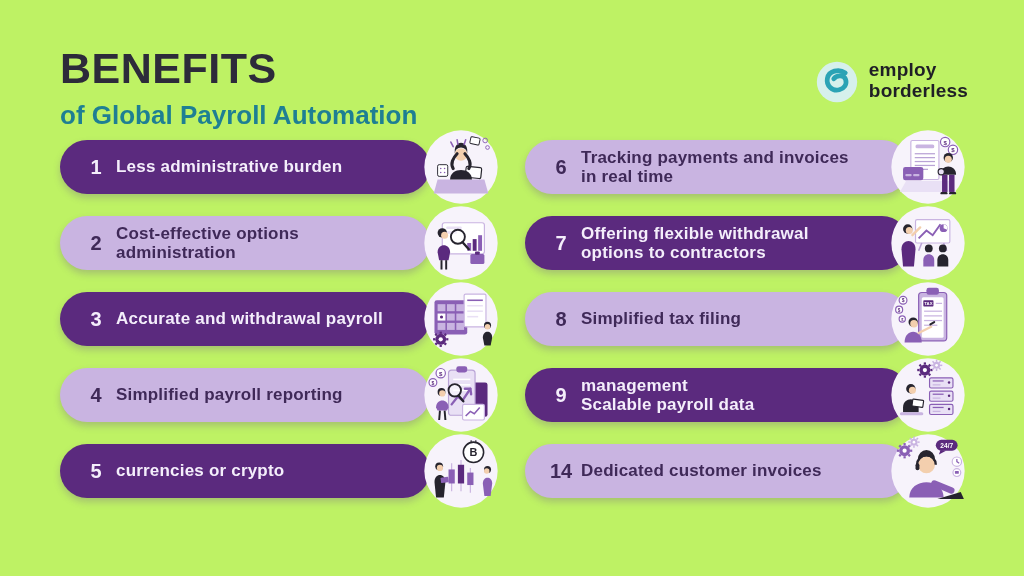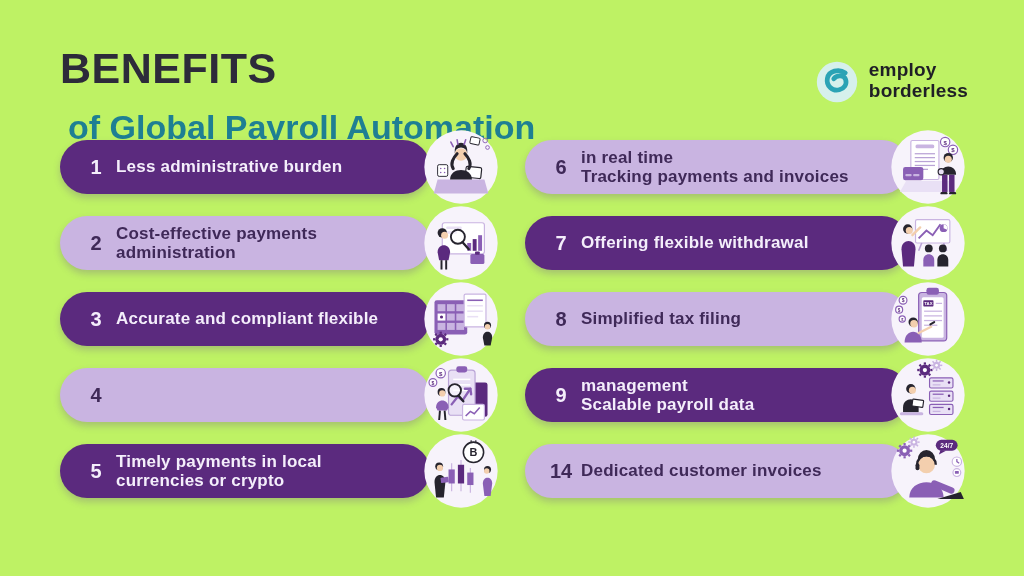--- a/index.html
+++ b/index.html
@@ -1,21 +1,21 @@
 <!DOCTYPE html>
 <html style="--pill-dark: #5b2a7e; --pill-light: #c9b4e1; --text-on-dark: #f4eefb; --text-on-light: #3f2958; --title-color: #2d2b3a; --subtitle-color: #1e7f93; --logo-teal: #2aa3b5; --logo-circle: #d6f0ec;"><head>
 <meta charset="utf-8">
 <style>
   html,body{margin:0;padding:0;background:#ffffff;}
   .canvas{position:relative;width:1024px;height:576px;background:#bef264;overflow:hidden;
           font-family:"Liberation Sans",sans-serif;}
   
   .page-title{position:absolute;left:60px;top:44px;margin:0;font-size:43px;font-weight:700;
               letter-spacing:.5px;color:var(--title-color);}
-  .page-subtitle{position:absolute;left:60px;top:100px;margin:8px;font-size:34px;font-weight:600;
+  .page-subtitle{position:absolute;left:60px;top:100px;margin:0;font-size:26px;font-weight:600;
                  color:var(--subtitle-color);}
   .logo{position:absolute;right:56px;top:60px;display:flex;align-items:flex-start;gap:10px;}
   .logo-text{display:flex;flex-direction:column;font-weight:700;font-size:19px;line-height:1.08;
              color:#1f1f26;letter-spacing:.2px;}
   
   .col{position:absolute;top:140px;display:flex;flex-direction:column;gap:22px;}
   .col-left{left:60px;}
   .col-right{left:525px;}
   .pill{position:relative;height:54px;border-radius:27px;display:flex;align-items:center;
         box-shadow:0 4px 7px rgba(105,75,140,.28);}
@@ -76,21 +76,21 @@
 <path d="M40 24 L37 18 M46 21 L45 15 M54 21 L56 15" stroke="#8a5fb5" stroke-width="2" stroke-linecap="round"></path>
 <rect x="62" y="12" width="12" height="9" rx="1.5" fill="#fff" stroke="#26242e" stroke-width="1.2" transform="rotate(12 68 16)"></rect>
 <circle cx="81" cy="16" r="3" fill="none" stroke="#8a5fb5" stroke-width="1.2"></circle>
 <circle cx="84" cy="25" r="2.4" fill="none" stroke="#8a5fb5" stroke-width="1.2"></circle>
           </svg>
         </span>
       </div>
       <div class="pill light">
         <span class="num">2</span>
         <span class="label">
-          <span class="line">Cost-effective payments</span>
+          <span class="line">Cost-effective options</span>
           <span class="line">administration</span>
         </span>
         <span class="illu">
           <svg viewBox="0 0 100 100" width="78" height="78" font-family="'Liberation Sans',sans-serif" aria-hidden="true">
             <circle cx="50" cy="50" r="47" fill="#f7f3fb"></circle>
 <rect x="26" y="24" width="54" height="40" rx="3" fill="#fff" stroke="#c9b4e1" stroke-width="1.5"></rect>
 <rect x="31" y="29" width="20" height="3" rx="1.5" fill="#e9e0f5"></rect>
 <rect x="31" y="35" width="14" height="3" rx="1.5" fill="#e9e0f5"></rect>
 <rect x="58" y="50" width="5" height="10" fill="#8a5fb5"></rect>
 <rect x="65" y="45" width="5" height="15" fill="#5b2a7e"></rect>
@@ -103,21 +103,21 @@
 <line x1="25" y1="72" x2="25" y2="84" stroke="#26242e" stroke-width="2.5"></line>
 <line x1="31" y1="72" x2="31" y2="84" stroke="#26242e" stroke-width="2.5"></line>
 <rect x="62" y="64" width="18" height="13" rx="2" fill="#8a5fb5"></rect>
 <rect x="68" y="61" width="6" height="4" rx="1" fill="#5b2a7e"></rect>
           </svg>
         </span>
       </div>
       <div class="pill dark">
         <span class="num">3</span>
         <span class="label">
-          <span class="line">Accurate and compliant flexible</span>
+          <span class="line">Accurate and withdrawal payroll</span>
         </span>
         <span class="illu">
           <svg viewBox="0 0 100 100" width="78" height="78" font-family="'Liberation Sans',sans-serif" aria-hidden="true">
             <circle cx="50" cy="50" r="47" fill="#f7f3fb"></circle>
 <rect x="16" y="26" width="42" height="44" rx="3" fill="#8a5fb5"></rect>
 <rect x="20" y="31" width="10" height="9" fill="#c9b4e1"></rect>
             <rect x="32" y="31" width="10" height="9" fill="#c9b4e1"></rect>
             <rect x="44" y="31" width="10" height="9" fill="#c9b4e1"></rect>
 <rect x="20" y="43" width="10" height="9" fill="#fff"></rect>
             <circle cx="25" cy="47.5" r="2" fill="#5b2a7e"></circle>
@@ -142,20 +142,23 @@
             <circle cx="24" cy="76" r="7" fill="#5b2a7e"></circle>
             <circle cx="24" cy="76" r="2.7" fill="#fff"></circle>
 <circle cx="84" cy="58" r="4.5" fill="#26242e"></circle>
 <circle cx="84" cy="60" r="3.5" fill="#f3cfae"></circle>
 <path d="M78 74 C78 64 90 64 90 74 L88 84 L80 84 Z" fill="#26242e"></path>
           </svg>
         </span>
       </div>
       <div class="pill light">
         <span class="num">4</span>
+        <span class="label">
+          <span class="line">Simplified payroll reporting</span>
+        </span>
         <span class="illu">
           <svg viewBox="0 0 100 100" width="78" height="78" font-family="'Liberation Sans',sans-serif" aria-hidden="true">
             <circle cx="50" cy="50" r="47" fill="#f7f3fb"></circle>
 <circle cx="24" cy="22" r="6" fill="#fff" stroke="#8a5fb5" stroke-width="1.5"></circle>
             <text x="24" y="25.3" text-anchor="middle" font-size="7.8" font-weight="bold" fill="#5b2a7e">$</text>
             <circle cx="14" cy="34" r="5" fill="#fff" stroke="#8a5fb5" stroke-width="1.5"></circle>
             <text x="14" y="36.8" text-anchor="middle" font-size="6.5" font-weight="bold" fill="#5b2a7e">$</text>
 <rect x="60" y="34" width="24" height="44" rx="3" fill="#5b2a7e"></rect>
 <rect x="34" y="18" width="34" height="58" rx="4" fill="#e9e0f5" stroke="#b9a3d6" stroke-width="1.5"></rect>
 <rect x="44" y="13" width="14" height="8" rx="3" fill="#8a5fb5"></rect>
@@ -172,21 +175,20 @@
 <circle cx="26" cy="48" r="4" fill="#f3cfae"></circle>
 <path d="M18 66 C18 54 34 54 34 66 L32 70 L20 70 Z" fill="#8a5fb5"></path>
 <line x1="23" y1="70" x2="22" y2="82" stroke="#26242e" stroke-width="2.5"></line>
 <line x1="29" y1="70" x2="30" y2="82" stroke="#26242e" stroke-width="2.5"></line>
           </svg>
         </span>
       </div>
       <div class="pill dark">
         <span class="num">5</span>
         <span class="label">
-          <span class="line">Timely payments in local</span>
           <span class="line">currencies or crypto</span>
         </span>
         <span class="illu">
           <svg viewBox="0 0 100 100" width="78" height="78" font-family="'Liberation Sans',sans-serif" aria-hidden="true">
             <circle cx="50" cy="50" r="47" fill="#f7f3fb"></circle>
 <line x1="38" y1="40" x2="38" y2="76" stroke="#c9b4e1" stroke-width="1.5"></line>
 <rect x="34" y="48" width="8" height="18" fill="#8a5fb5"></rect>
 <line x1="50" y1="36" x2="50" y2="76" stroke="#c9b4e1" stroke-width="1.5"></line>
 <rect x="46" y="42" width="8" height="24" fill="#5b2a7e"></rect>
 <line x1="62" y1="46" x2="62" y2="78" stroke="#c9b4e1" stroke-width="1.5"></line>
@@ -203,22 +205,22 @@
             <circle cx="83" cy="50" r="3.5" fill="#f3cfae"></circle>
 <path d="M78 66 C78 56 90 56 90 66 L88 82 L80 82 Z" fill="#8a5fb5"></path>
           </svg>
         </span>
       </div>
     </div>
   <div class="col col-right" id="col-right">
       <div class="pill light">
         <span class="num">6</span>
         <span class="label">
+          <span class="line">Tracking payments and invoices</span>
           <span class="line">in real time</span>
-          <span class="line">Tracking payments and invoices</span>
         </span>
         <span class="illu">
           <svg viewBox="0 0 100 100" width="78" height="78" font-family="'Liberation Sans',sans-serif" aria-hidden="true">
             <circle cx="50" cy="50" r="47" fill="#f7f3fb"></circle>
 <path d="M22 68 H78 L86 82 H14 Z" fill="#e9e0f5"></path>
 <rect x="28" y="16" width="36" height="50" rx="2" fill="#fff" stroke="#c9b4e1" stroke-width="1.5"></rect>
 <rect x="34" y="21" width="24" height="5" rx="2" fill="#c9b4e1"></rect>
 <line x1="33" y1="33" x2="59" y2="33" stroke="#b9a3d6" stroke-width="1.6"></line>
 <line x1="33" y1="38" x2="59" y2="38" stroke="#b9a3d6" stroke-width="1.6"></line>
 <line x1="33" y1="43" x2="59" y2="43" stroke="#b9a3d6" stroke-width="1.6"></line>
@@ -239,20 +241,21 @@
 <rect x="77" y="60" width="7" height="22" fill="#5b2a7e"></rect>
 <rect x="66" y="82" width="9" height="3" rx="1.5" fill="#26242e"></rect>
 <rect x="77" y="82" width="9" height="3" rx="1.5" fill="#26242e"></rect>
           </svg>
         </span>
       </div>
       <div class="pill dark">
         <span class="num">7</span>
         <span class="label">
           <span class="line">Offering flexible withdrawal</span>
+          <span class="line">options to contractors</span>
         </span>
         <span class="illu">
           <svg viewBox="0 0 100 100" width="78" height="78" font-family="'Liberation Sans',sans-serif" aria-hidden="true">
             <circle cx="50" cy="50" r="47" fill="#f7f3fb"></circle>
 <rect x="34" y="20" width="44" height="30" rx="2" fill="#fff" stroke="#c9b4e1" stroke-width="1.5"></rect>
 <path d="M38 44 L48 34 L56 40 L66 26" stroke="#8a5fb5" stroke-width="2.5" fill="none"></path>
 <circle cx="70" cy="31" r="5" fill="#8a5fb5"></circle>
             <path d="M70 31 L70 26 A5 5 0 0 1 74.5 33 Z" fill="#fff"></path>
 <line x1="42" y1="50" x2="38" y2="60" stroke="#b9a3d6" stroke-width="2"></line>
 <line x1="70" y1="50" x2="74" y2="60" stroke="#b9a3d6" stroke-width="2"></line>

